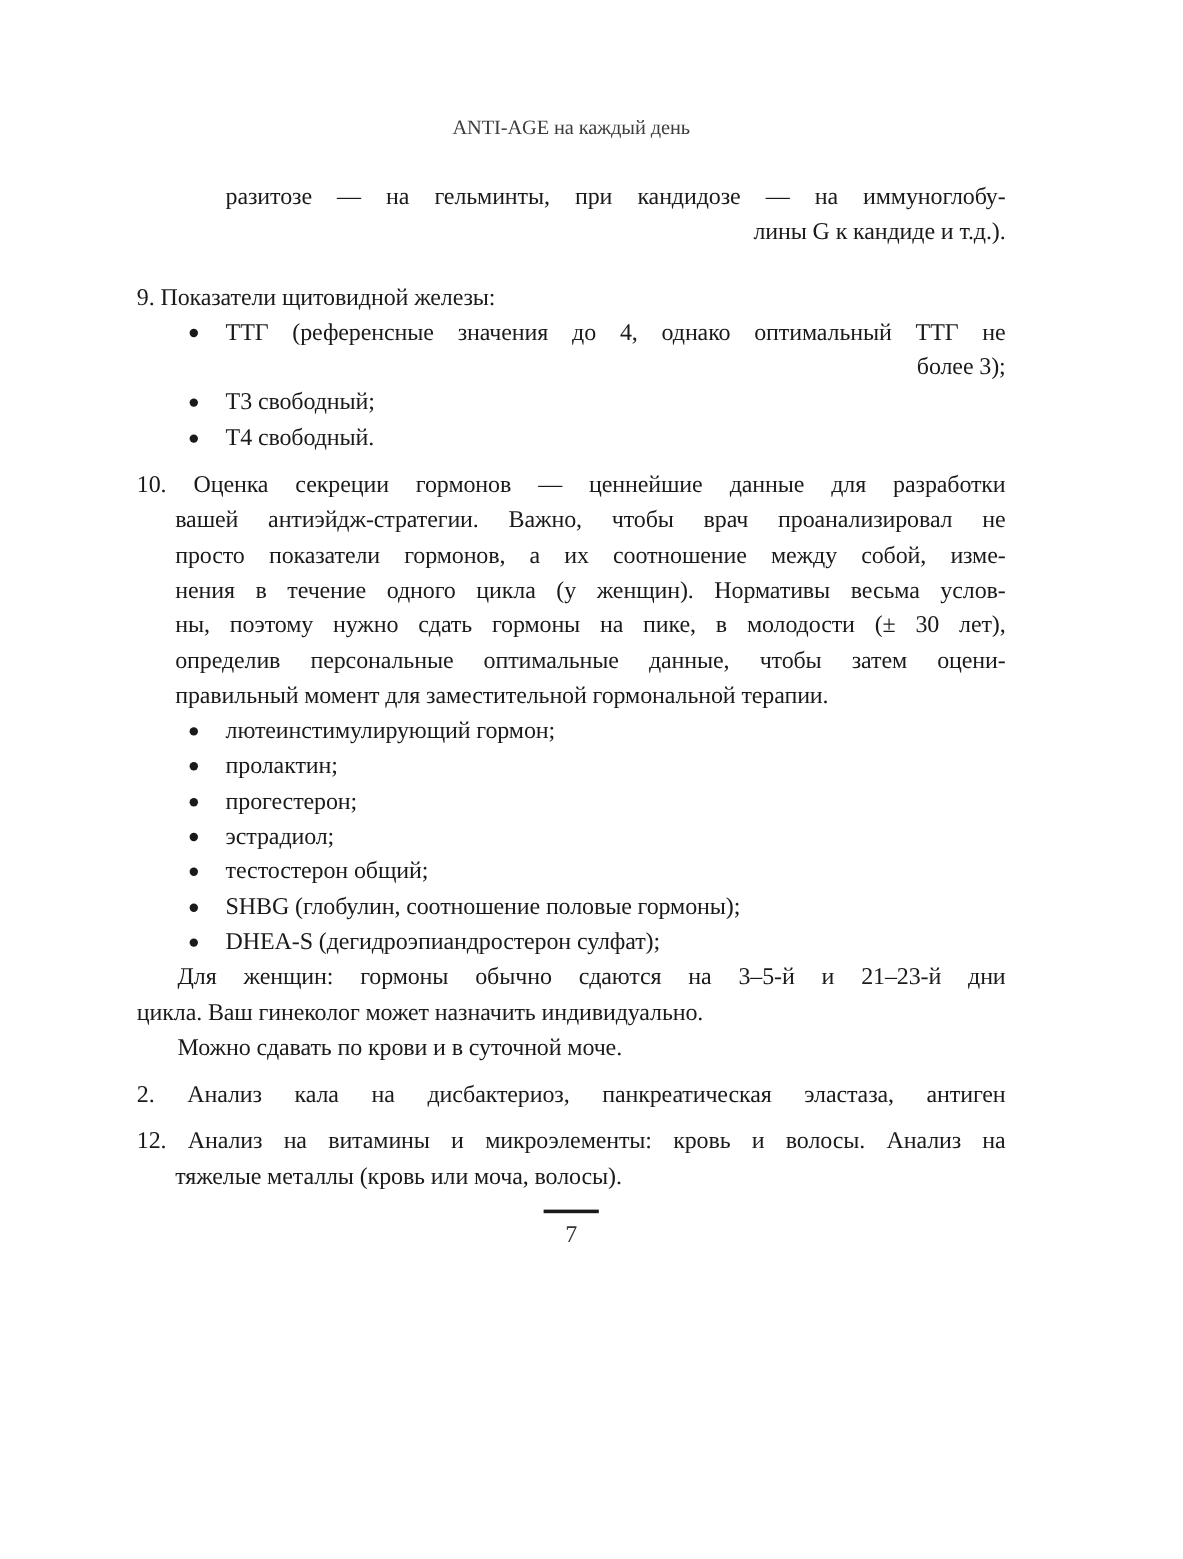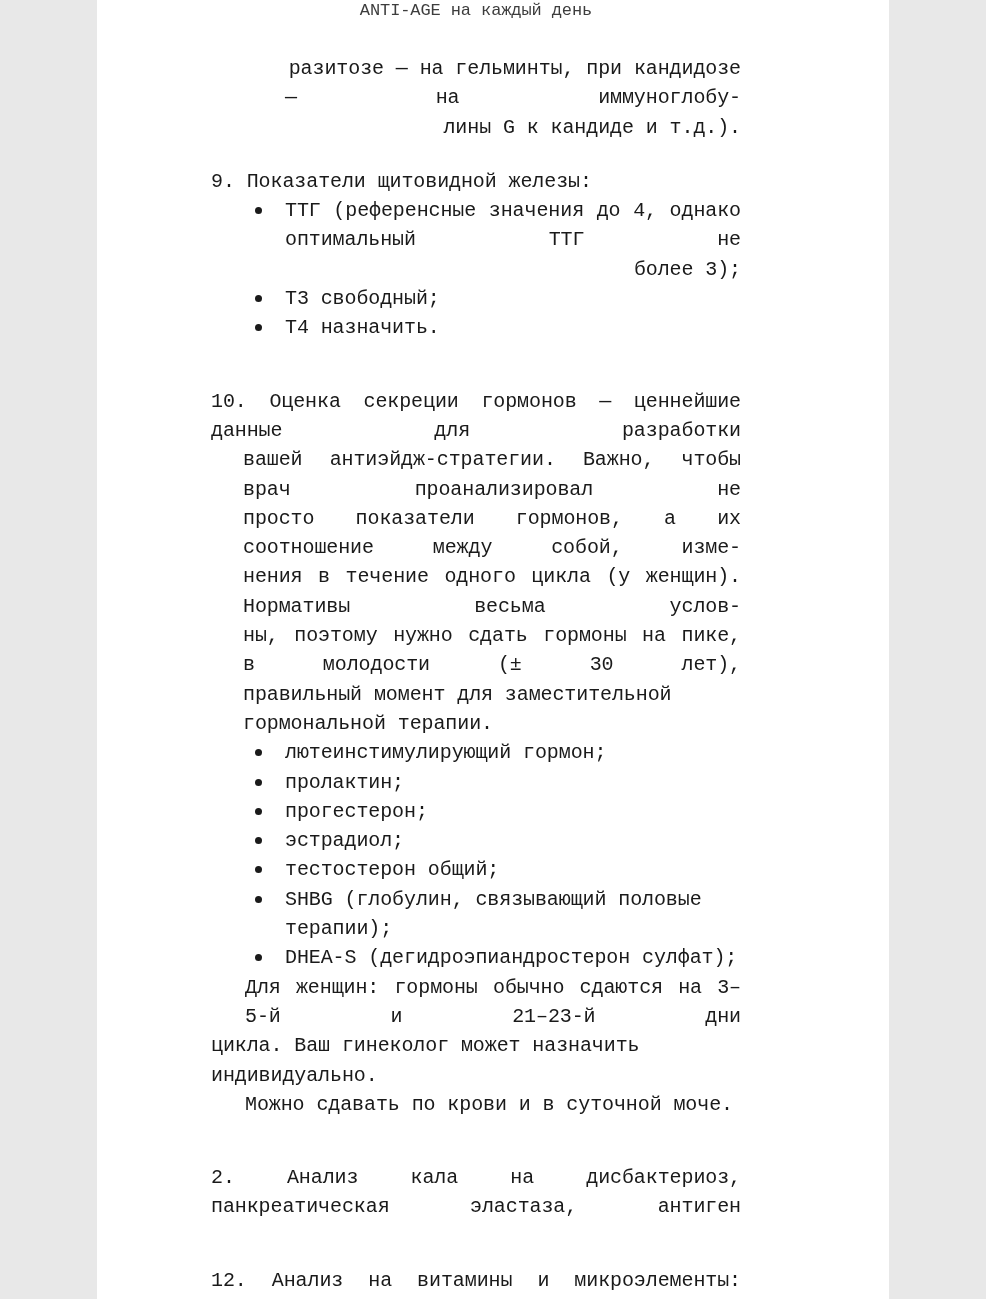--- a/index.html
+++ b/index.html
@@ -1,41 +1,42 @@
 <!DOCTYPE html>
 <html><head>
 <meta charset="utf-8">
 <style>
   html, body { margin: 0; padding: 0; background: #e8e8e8; }
   .page {
     position: relative;
-    width: 792px;
+    width: 986px;
     height: 1299px;
     box-sizing: border-box;
     margin: 0 auto;
     background: #ffffff;
-    font-family: Liberation Mono, monospace;
+    font-family: Liberation Serif, serif;
     font-size: 20px;
     line-height: 29.3px;
     color: #1a1a1a;
     letter-spacing: -0.1px;
     overflow: hidden;
+    padding-top: 96px;
   }
   .running-head {
     font-size: 17px;
     line-height: 22px;
     color: #3d3d3d;
     margin-left: 114px;
     margin-right: 148px;
     text-align: center;
   }
   .block { margin-top: 0; }
   .mt-intro  { margin-top: 32px; }
   .mt-sec    { margin-top: 25px; }
-  .mt-sec2   { margin-top: 44px; }
+  .mt-sec2   { margin-top: 10px; }
   .line { margin-right: 148px; }
   .j { text-align: justify; text-align-last: justify; }
   .ml-intro { margin-left: 188px; text-align: right; }   
   .ml-num   { margin-left: 114px; }   
   .ml-hang  { margin-left: 146px; }   
   .ml-ind   { margin-left: 148px; }   
   .bullet { position: relative; margin-left: 188px; }
   .bullet .bt { display: block; }
   .bullet.j .bt { text-align: justify; text-align-last: justify; }
   .dot {
@@ -85,30 +86,31 @@
         <span class="dot"></span>
         <span class="bt">ТТГ (референсные значения до 4, однако оптимальный ТТГ не</span>
       </div>
     <div class="line ml-intro">более 3);</div>
     <div class="line bullet">
         <span class="dot"></span>
         <span class="bt">Т3 свободный;</span>
       </div>
     <div class="line bullet">
         <span class="dot"></span>
-        <span class="bt">Т4 назначить.</span>
+        <span class="bt">Т4 свободный.</span>
       </div>
   </div>
 
   <div class="block mt-sec2">
     <div class="line ml-num j"><span class="num">10.</span> <span>Оценка секреции гормонов — ценнейшие данные для разработки</span></div>
     <div class="line ml-hang j">вашей антиэйдж-стратегии. Важно, чтобы врач проанализировал не</div>
     <div class="line ml-hang j">просто показатели гормонов, а их соотношение между собой, изме-</div>
     <div class="line ml-hang j">нения в течение одного цикла (у женщин). Нормативы весьма услов-</div>
     <div class="line ml-hang j">ны, поэтому нужно сдать гормоны на пике, в молодости (± 30 лет),</div>
+    <div class="line ml-hang j">определив персональные оптимальные данные, чтобы затем оцени-</div>
     <div class="line ml-hang">правильный момент для заместительной гормональной терапии.</div>
 
     <div class="line bullet">
         <span class="dot"></span>
         <span class="bt">лютеинстимулирующий гормон;</span>
       </div>
     <div class="line bullet">
         <span class="dot"></span>
         <span class="bt">пролактин;</span>
       </div>
@@ -119,21 +121,21 @@
     <div class="line bullet">
         <span class="dot"></span>
         <span class="bt">эстрадиол;</span>
       </div>
     <div class="line bullet">
         <span class="dot"></span>
         <span class="bt">тестостерон общий;</span>
       </div>
     <div class="line bullet">
         <span class="dot"></span>
-        <span class="bt">SHBG (глобулин, связывающий половые терапии);</span>
+        <span class="bt">SHBG (глобулин, соотношение половые гормоны);</span>
       </div>
     <div class="line bullet">
         <span class="dot"></span>
         <span class="bt">DHEA-S (дегидроэпиандростерон сулфат);</span>
       </div>
 
     <div class="line ml-ind j">Для женщин: гормоны обычно сдаются на 3–5-й и 21–23-й дни</div>
     <div class="line ml-num">цикла. Ваш гинеколог может назначить индивидуально.</div>
     <div class="line ml-ind">Можно сдавать по крови и в суточной моче.</div>
   </div>

